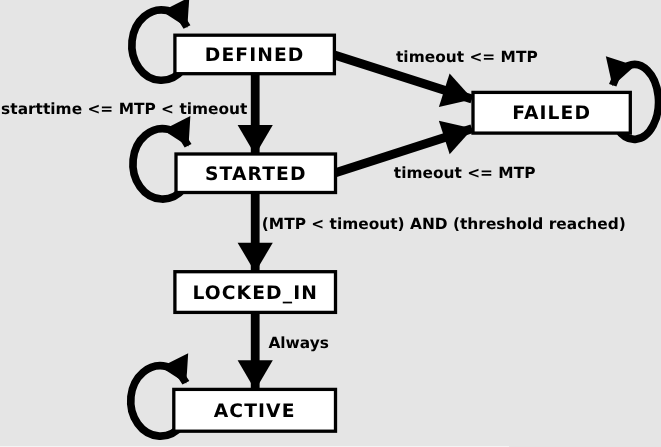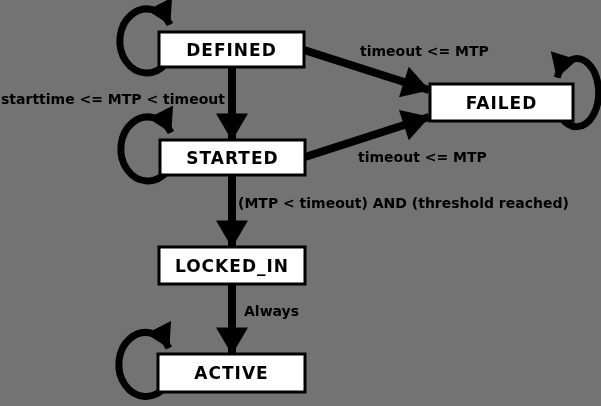--- a/index.html
+++ b/index.html
@@ -6,21 +6,21 @@
     margin: 0;
     padding: 0;
     background: #ffffff;
     font-family: "DejaVu Sans", sans-serif;
   }
   #stage {
     position: relative;
     width: 601px;
     height: 406px;
     overflow: hidden;
-    background: #737373;
+    background: #e5e5e5;
   }
   svg { display: block; }
   .node-label {
     font-family: "DejaVu Sans", sans-serif;
     font-weight: bold;
     font-size: 17px;
     letter-spacing: 1px;
     fill: #000000;
   }
   .edge-label {

